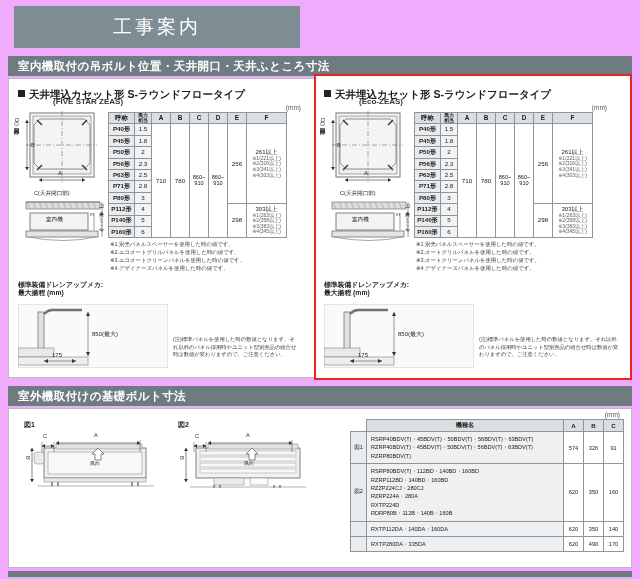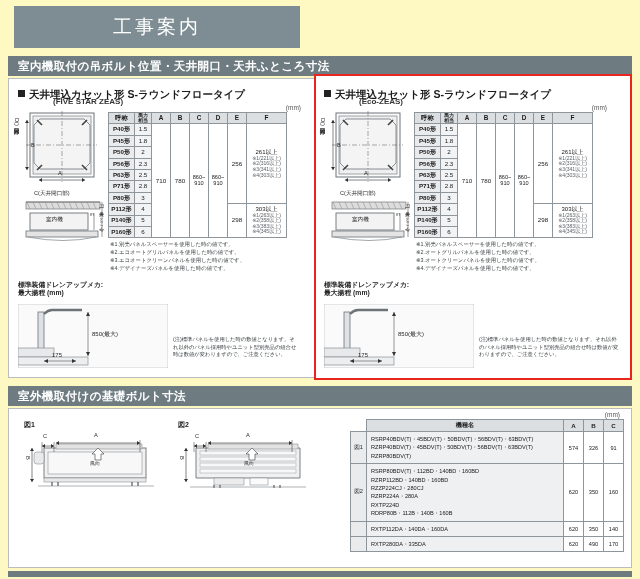--- a/index.html
+++ b/index.html
@@ -3,21 +3,21 @@
 <meta charset="utf-8">
 <style>
   * { box-sizing: border-box; }
   html, body {
     margin: 0; padding: 0;
     width: 640px; height: 579px;
     background: #ffffff;
     font-family: "Liberation Sans", "DejaVu Sans", sans-serif;
     overflow: hidden;
   }
-  .page { position: relative; width: 640px; height: 579px; background: #fef9c3; }
+  .page { position: relative; width: 640px; height: 579px; background: #f0abfc; }
 
   
   .title-bar {
     position: absolute; left: 14px; top: 6px; width: 286px; height: 42px;
     background: #7d8d93; color: #fff;
     display: flex; align-items: center; justify-content: center;
   }
   .title-bar .t { font-size: 19px; letter-spacing: 3px; font-weight: 400; }
 
   

